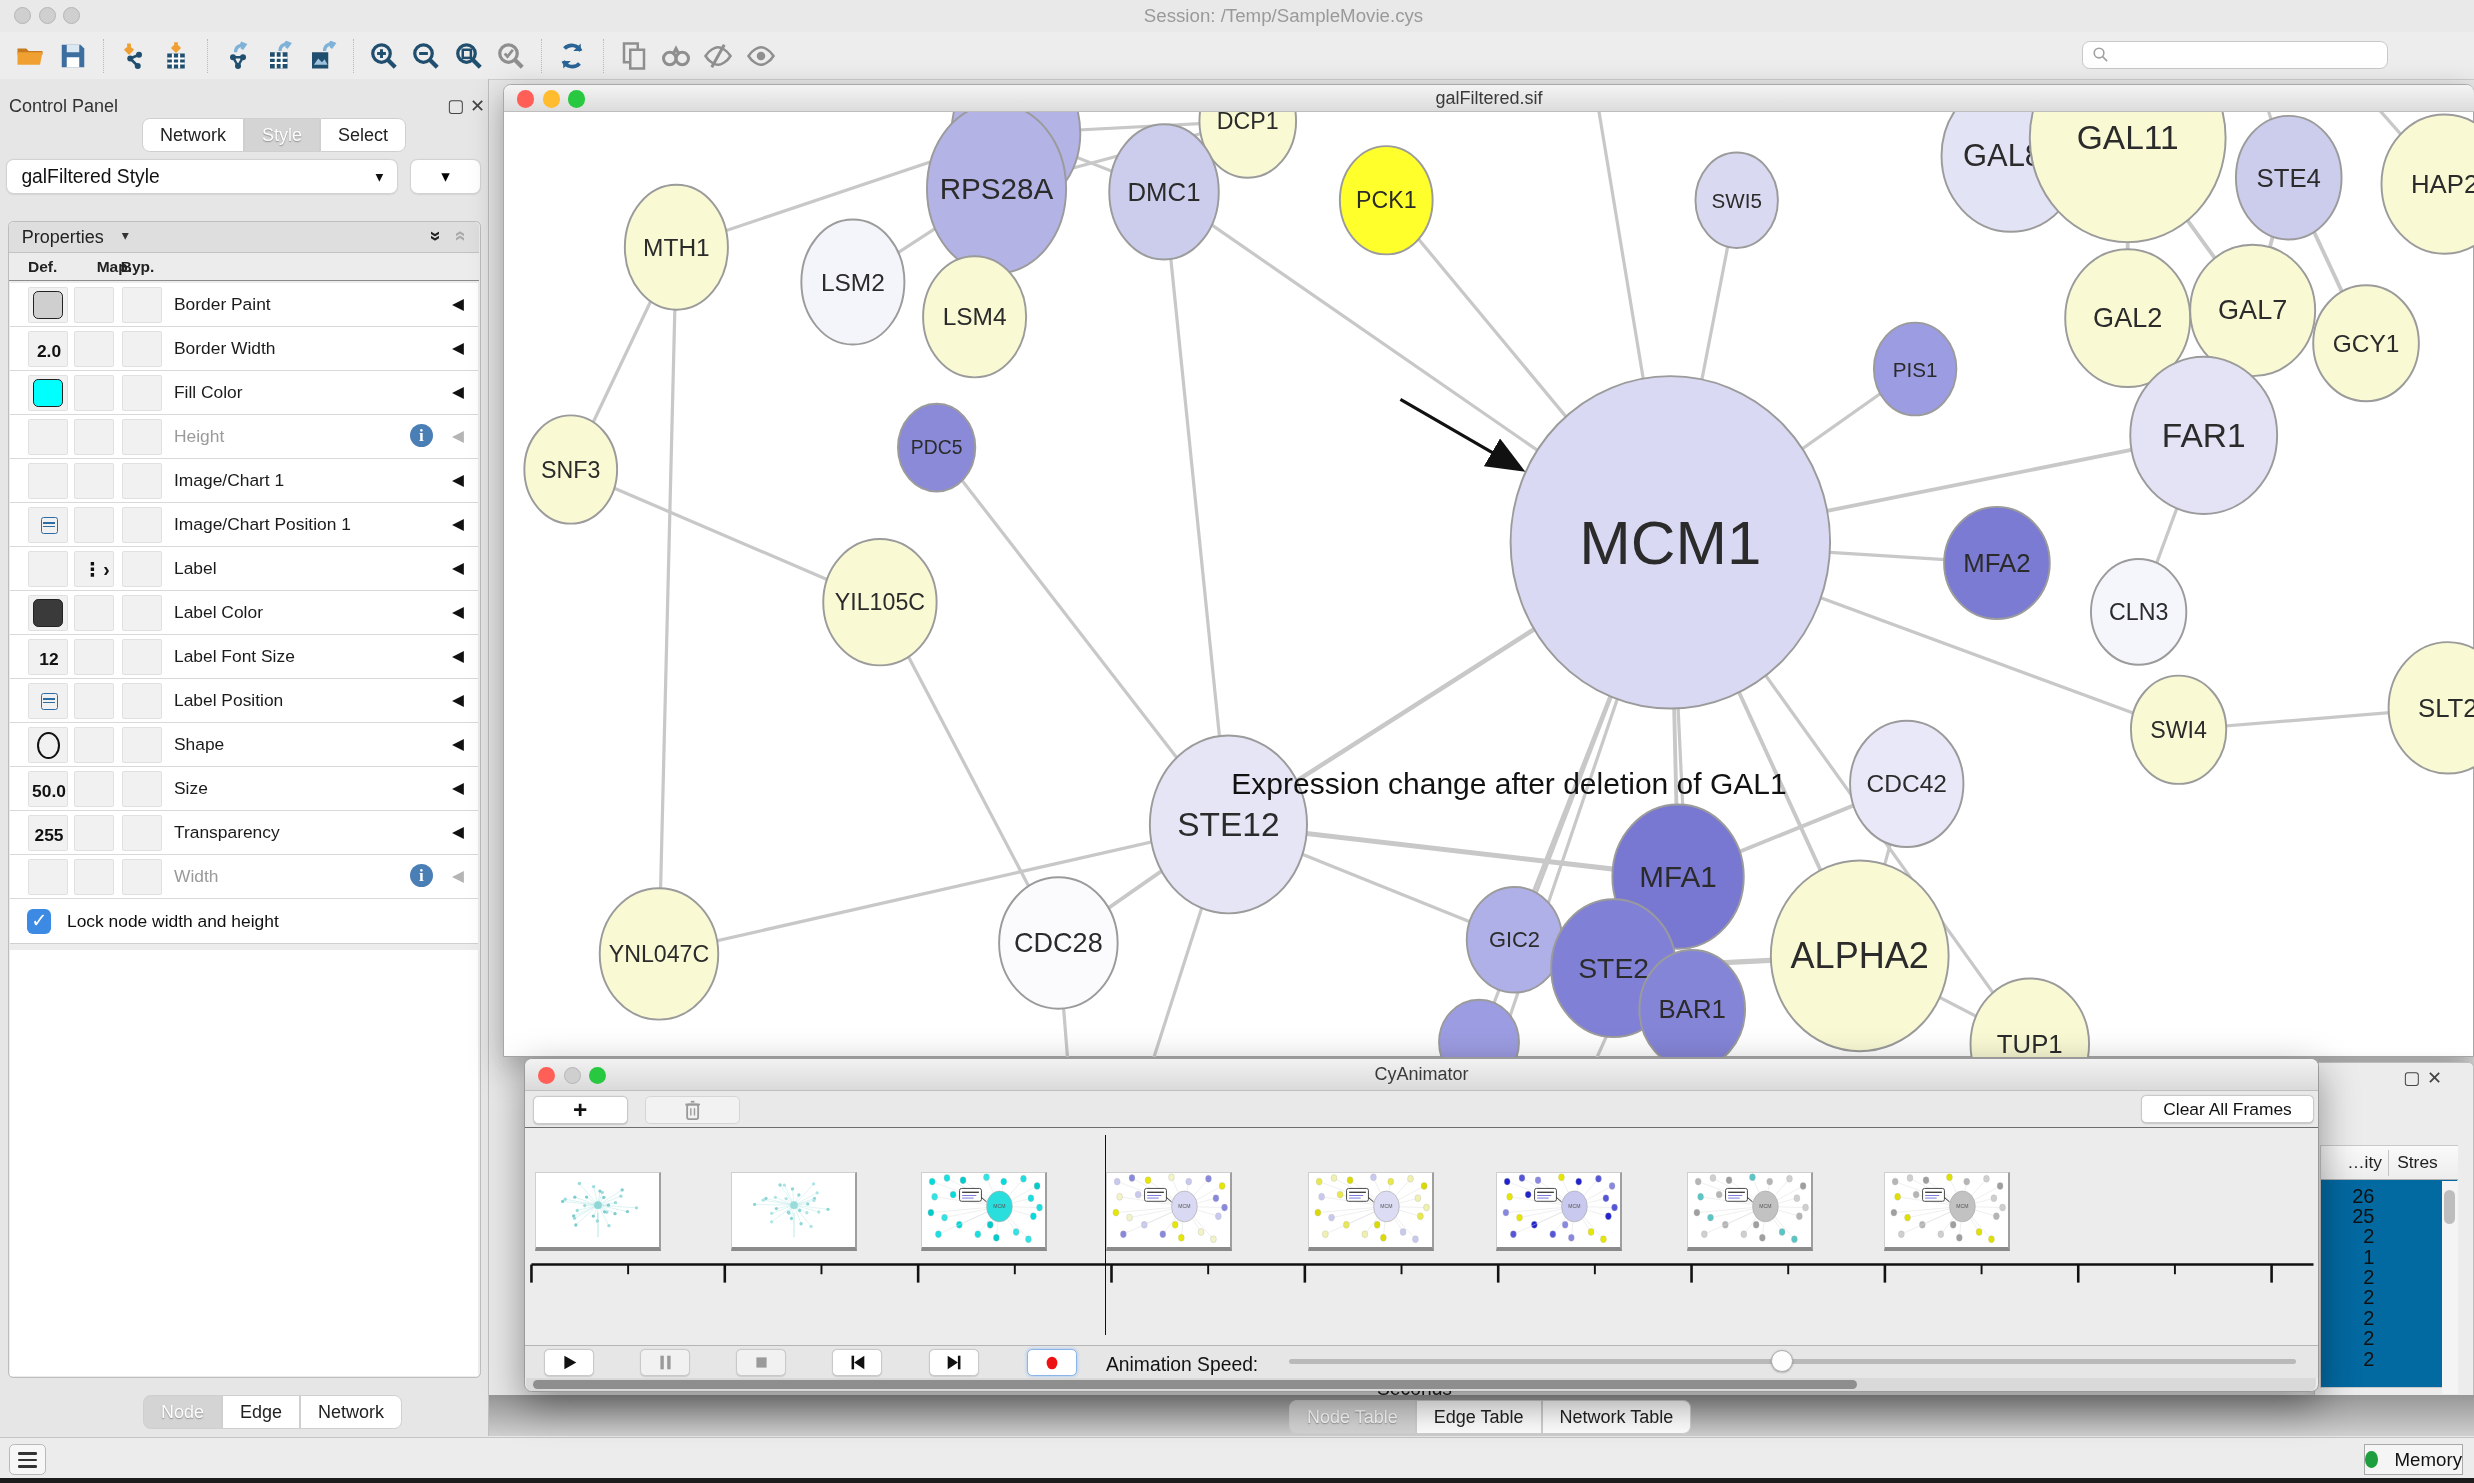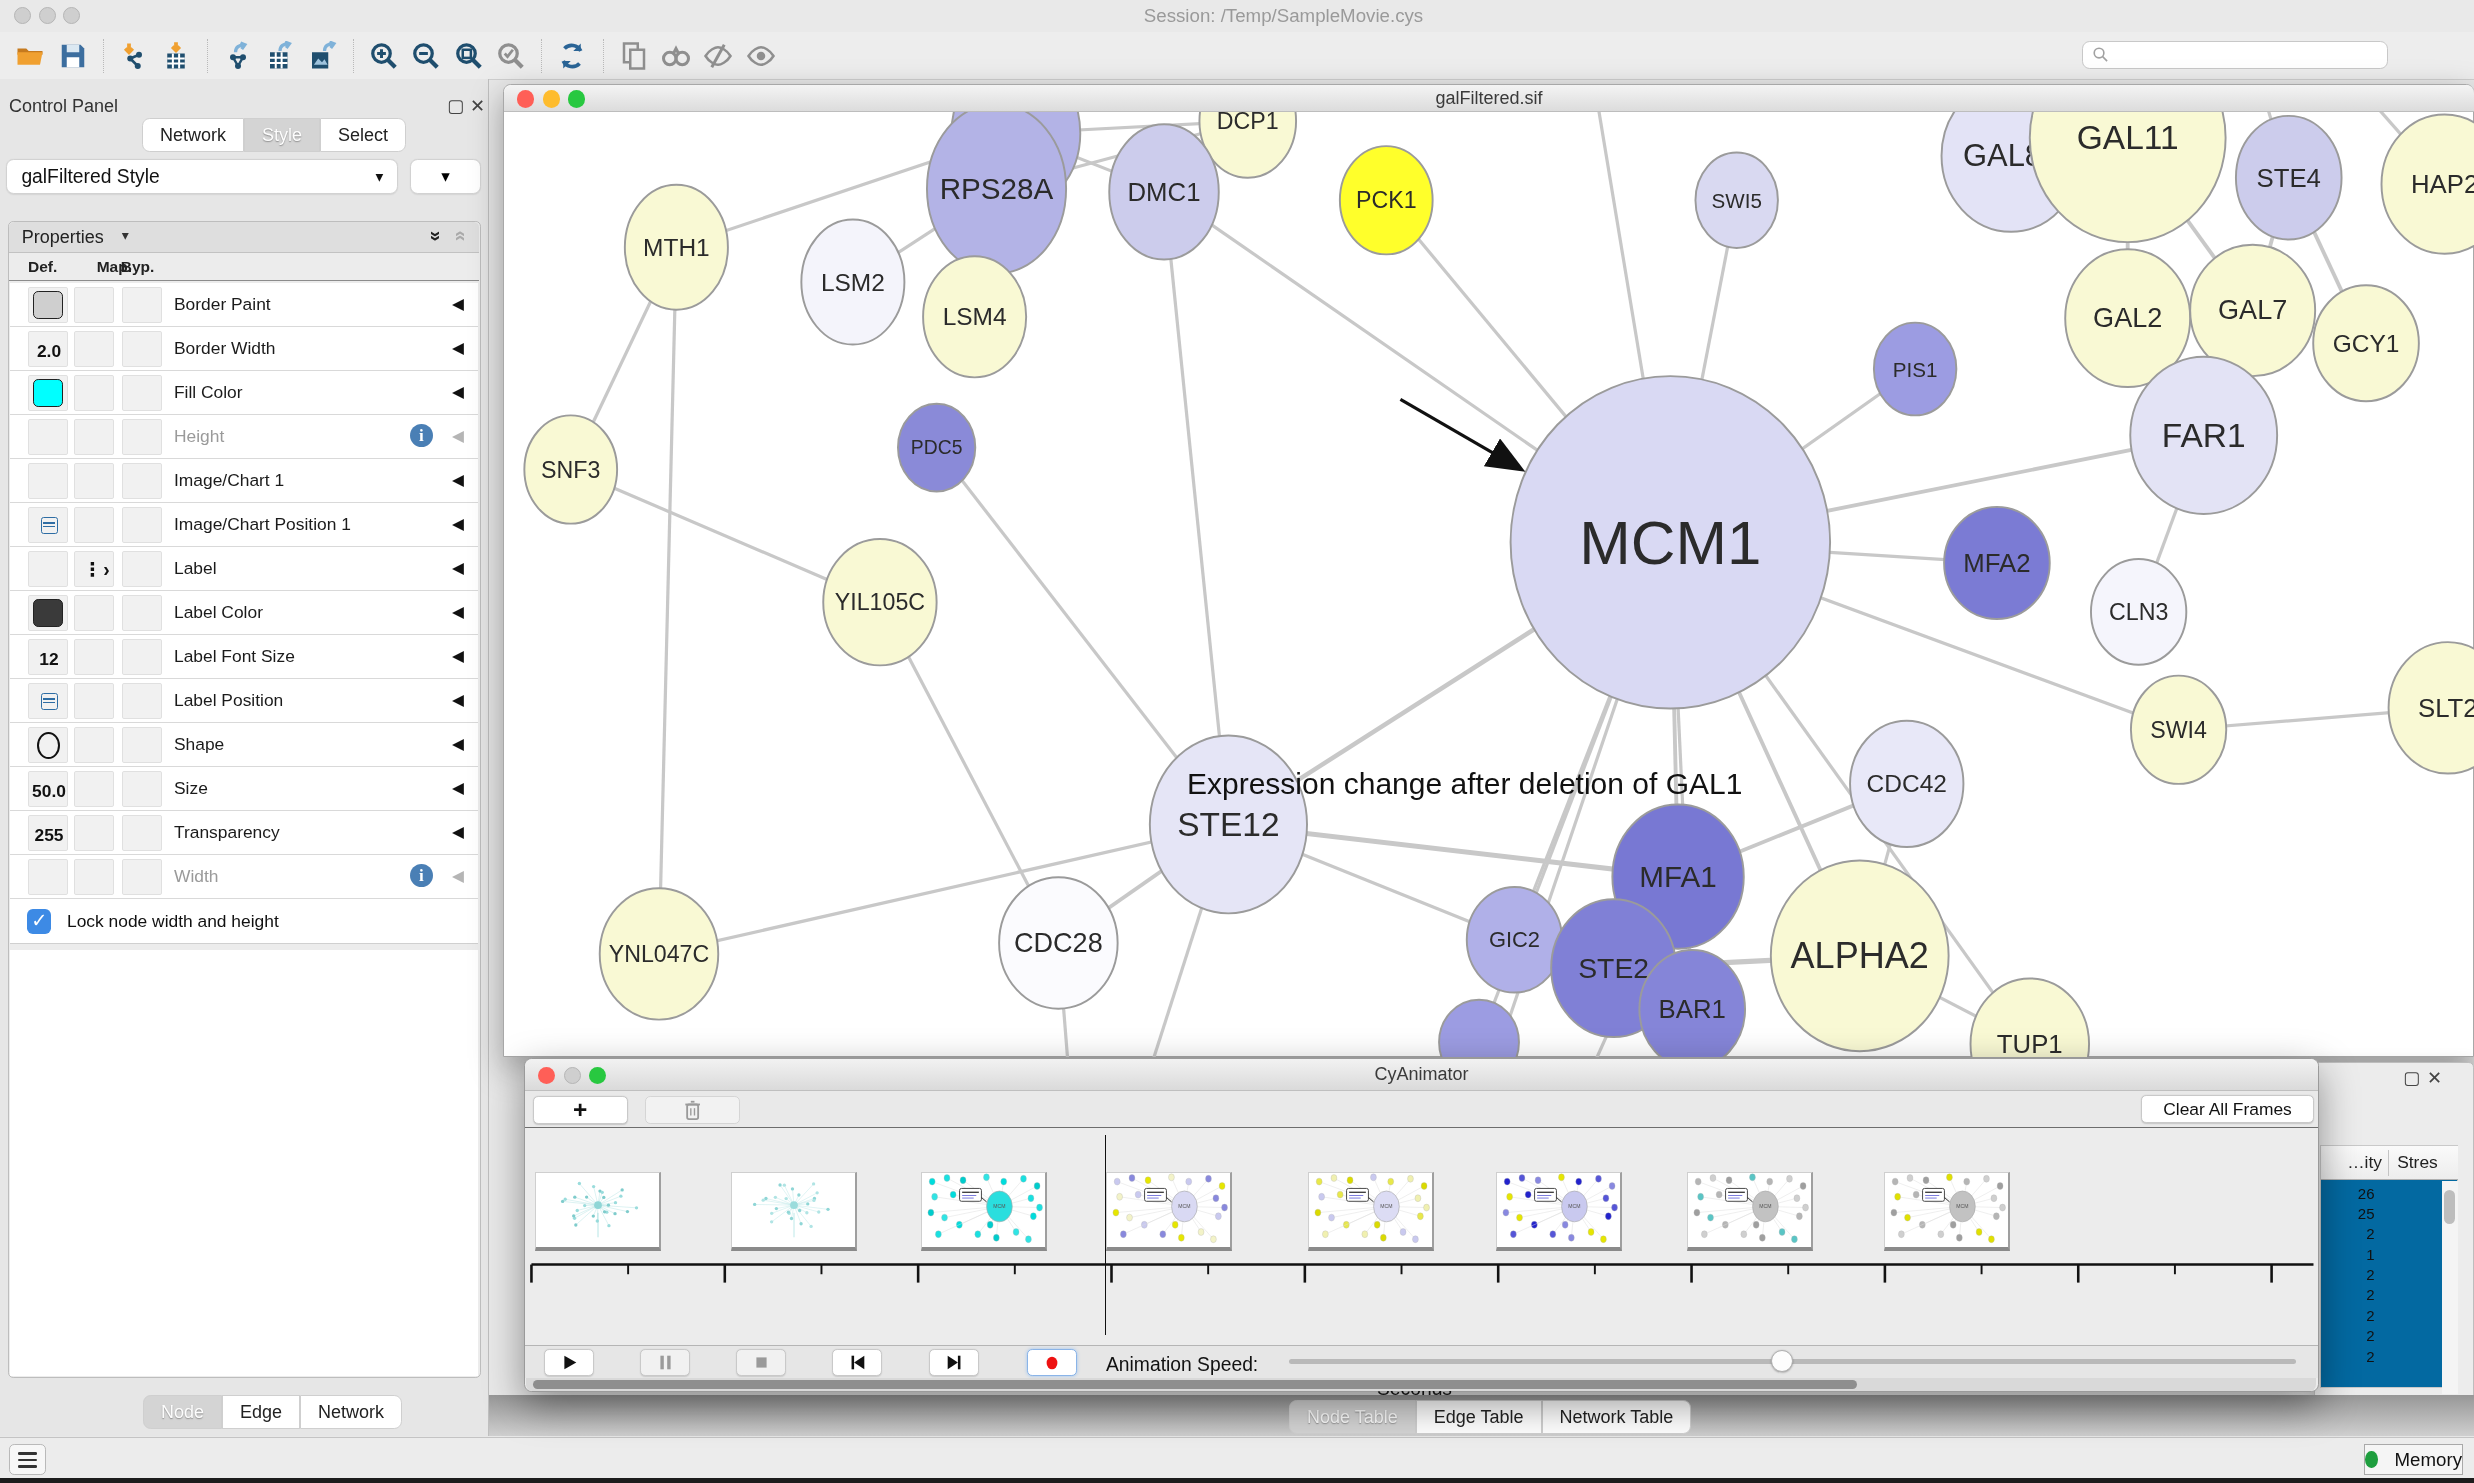--- a/index.html
+++ b/index.html
@@ -68,30 +68,30 @@
   
   #net-window { left:503px; top:84px; width:1971px; height:973px; background:#fff; border:0.6px solid #a8a8a8; box-shadow:0 11.6px 32px rgba(0,0,0,.35); border-radius:7.7px 7.7px 0 0; }
   #net-titlebar { left:0; top:0; width:1970px; height:27px; background:linear-gradient(#f4f4f4,#dcdcdc); border-bottom:0.6px solid #bdbdbd; border-radius:7.7px 7.7px 0 0; }
   #net-title { width:1970px; top:3.2px; text-align:center; font-size:18px; color:#3a3a3a; }
   .tl.red { background:#ff5f57; } .tl.yellow { background:#febc2e; } .tl.green { background:#28c840; }
   #net-canvas { left:0; top:27px; width:1970px; height:945px; overflow:hidden; }
   #net-svg { position:absolute; left:0; top:0; }
   #annotation-box { left:515px; top:304px; width:382px; height:129px; background:#fff; border:4.5px solid #111; border-radius:17px; padding:9px 15.5px; z-index:5; }
   #annotation-title { font-size:26px; font-weight:bold; color:#000; }
   .annotation-link { font-size:23px; color:#2323cc; margin-top:3.9px; }
-  #net-caption { left:683px; top:655px; width:644px; text-align:left; font-size:30px; color:#111; z-index:4; }
+  #net-caption { left:683px; top:655px; width:644px; text-align:center; font-size:30px; color:#111; z-index:4; }
 
   
   #table-panel { left:2314px; top:1062px; width:160px; height:352px; background:#ececec; border:1.3px solid #bdbdbd; border-radius:5.2px; box-shadow:0 6.4px 19.3px rgba(0,0,0,.25); }
   #tp-float { left:88px; top:3.9px; }
   #tp-close { left:112px; top:3.9px; font-weight:bold; }
   #tp-table { left:5.2px; top:82px; width:138px; height:243px; background:#0369a1; border:0.6px solid #c9c9c9; }
   #tp-header { position:absolute; left:0; top:0; width:137px; height:34px; background:linear-gradient(#fafafa,#ededed); border-bottom:1.3px solid #b0b0b0; font-size:17.4px; color:#222; }
   #tp-coldiv { position:absolute; left:67px; top:3.9px; width:1.3px; height:26px; background:#c4c4c4; }
-  .tp-val { position:absolute; width:52px; text-align:right; font-size:15px; color:#111; }
+  .tp-val { position:absolute; width:52px; text-align:right; font-size:20px; color:#111; }
   #tp-scroll { position:absolute; left:121px; top:35px; width:15.5px; height:213px; background:#f4f4f4; }
   #tp-thumb { position:absolute; left:1.9px; top:9px; width:11px; height:34px; background:#bdbdbd; border-radius:5.8px; }
 
   
   #cya { left:524px; top:1058px; width:1795px; height:334px; background:#ececec; border:1.3px solid #9a9a9a; border-radius:7.7px; box-shadow:0 13px 39px rgba(0,0,0,.4); z-index:20; }
   #cya-titlebar { left:0; top:0; width:1793px; height:32px; background:linear-gradient(#f2f2f2,#dadada); border-bottom:0.6px solid #bfbfbf; border-radius:7.7px 7.7px 0 0; }
   #cya-title { width:1793px; top:5.2px; text-align:center; font-size:18px; color:#3a3a3a; }
   #cya-toolbar { left:0; top:32px; width:1793px; height:37px; background:#e9e9e9; border-bottom:1.9px solid #6d6d6d; }
   #add-frame-btn { left:7.7px; top:4.5px; width:95px; height:28px; background:#fff; border:0.6px solid #c9c9c9; border-radius:5.2px; box-shadow:0 0.6px 1.3px rgba(0,0,0,.15); font-size:24.5px; font-weight:bold; text-align:center; line-height:26px; color:#111; }
   #del-frame-btn { left:120px; top:4.5px; width:95px; height:28px; background:#f2f2f2; border:0.6px solid #d5d5d5; border-radius:5.2px; display:flex; align-items:center; justify-content:center; }

